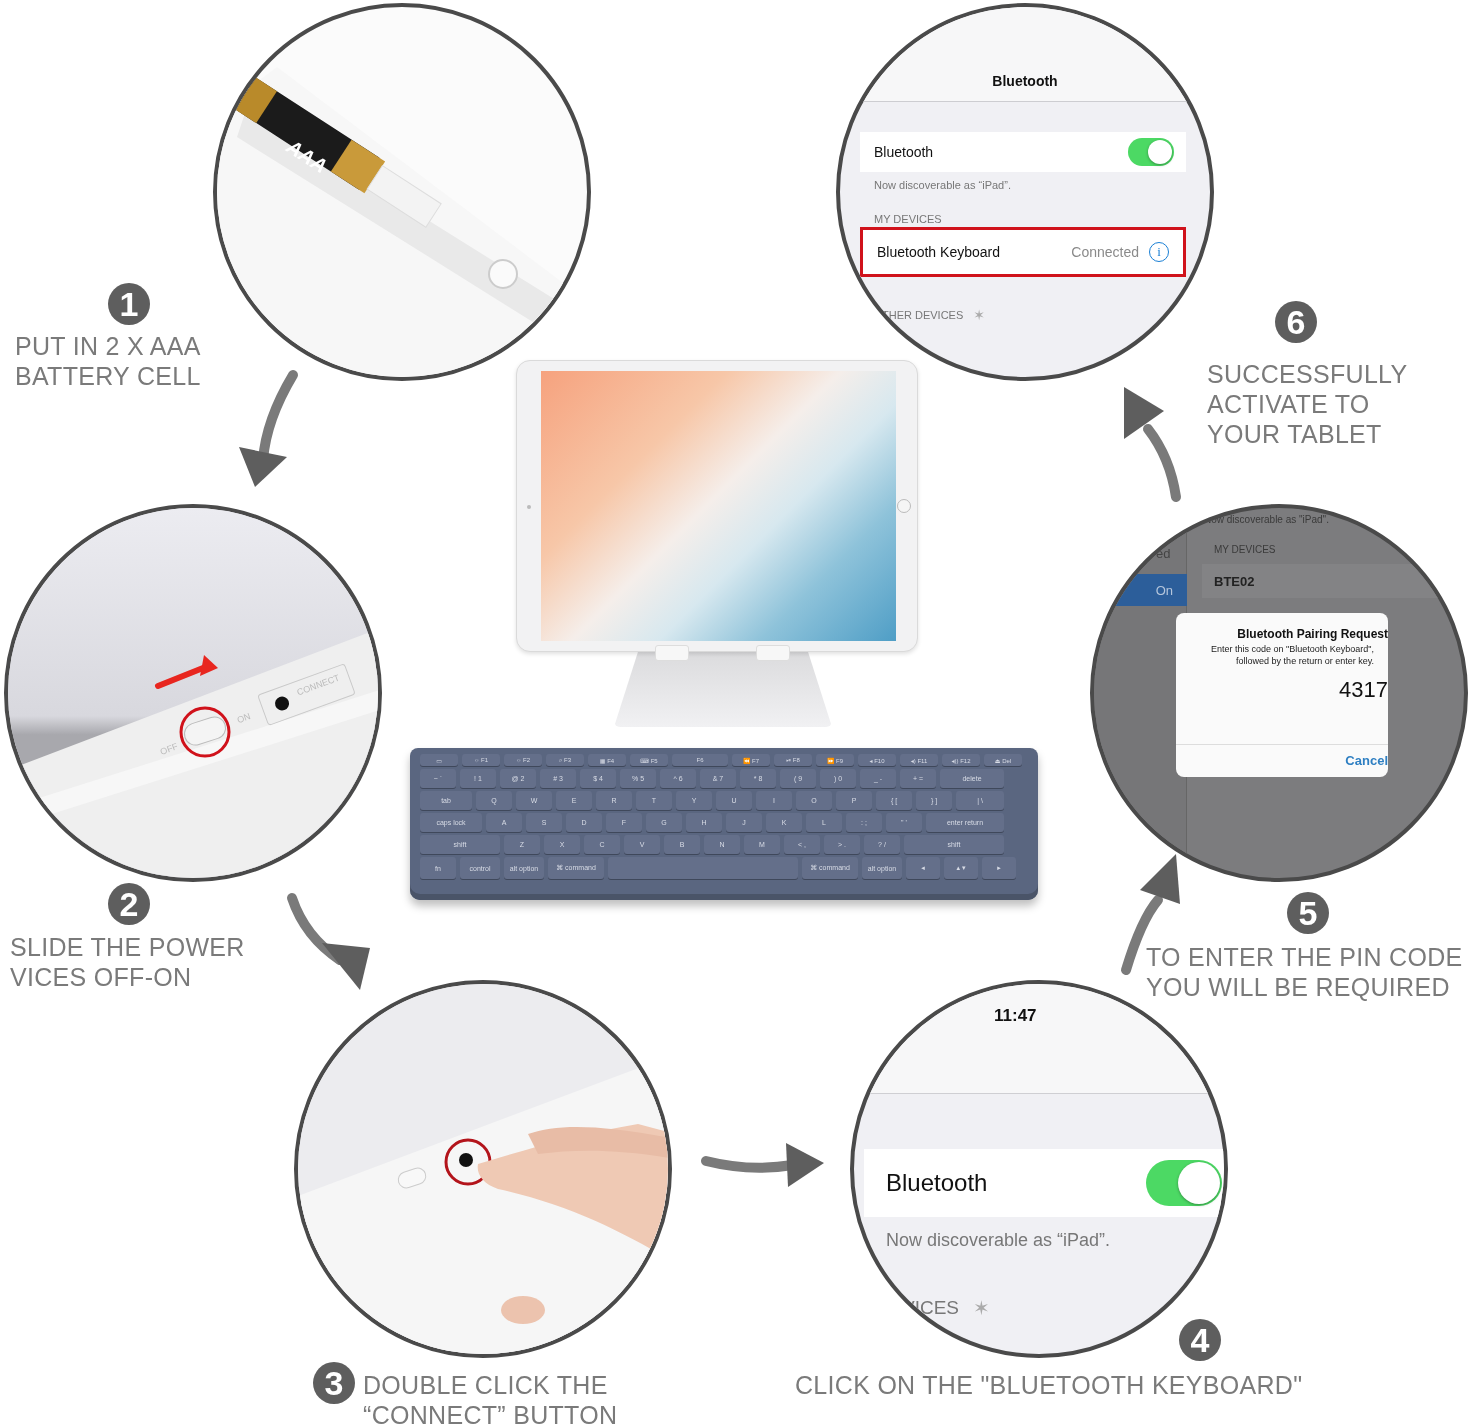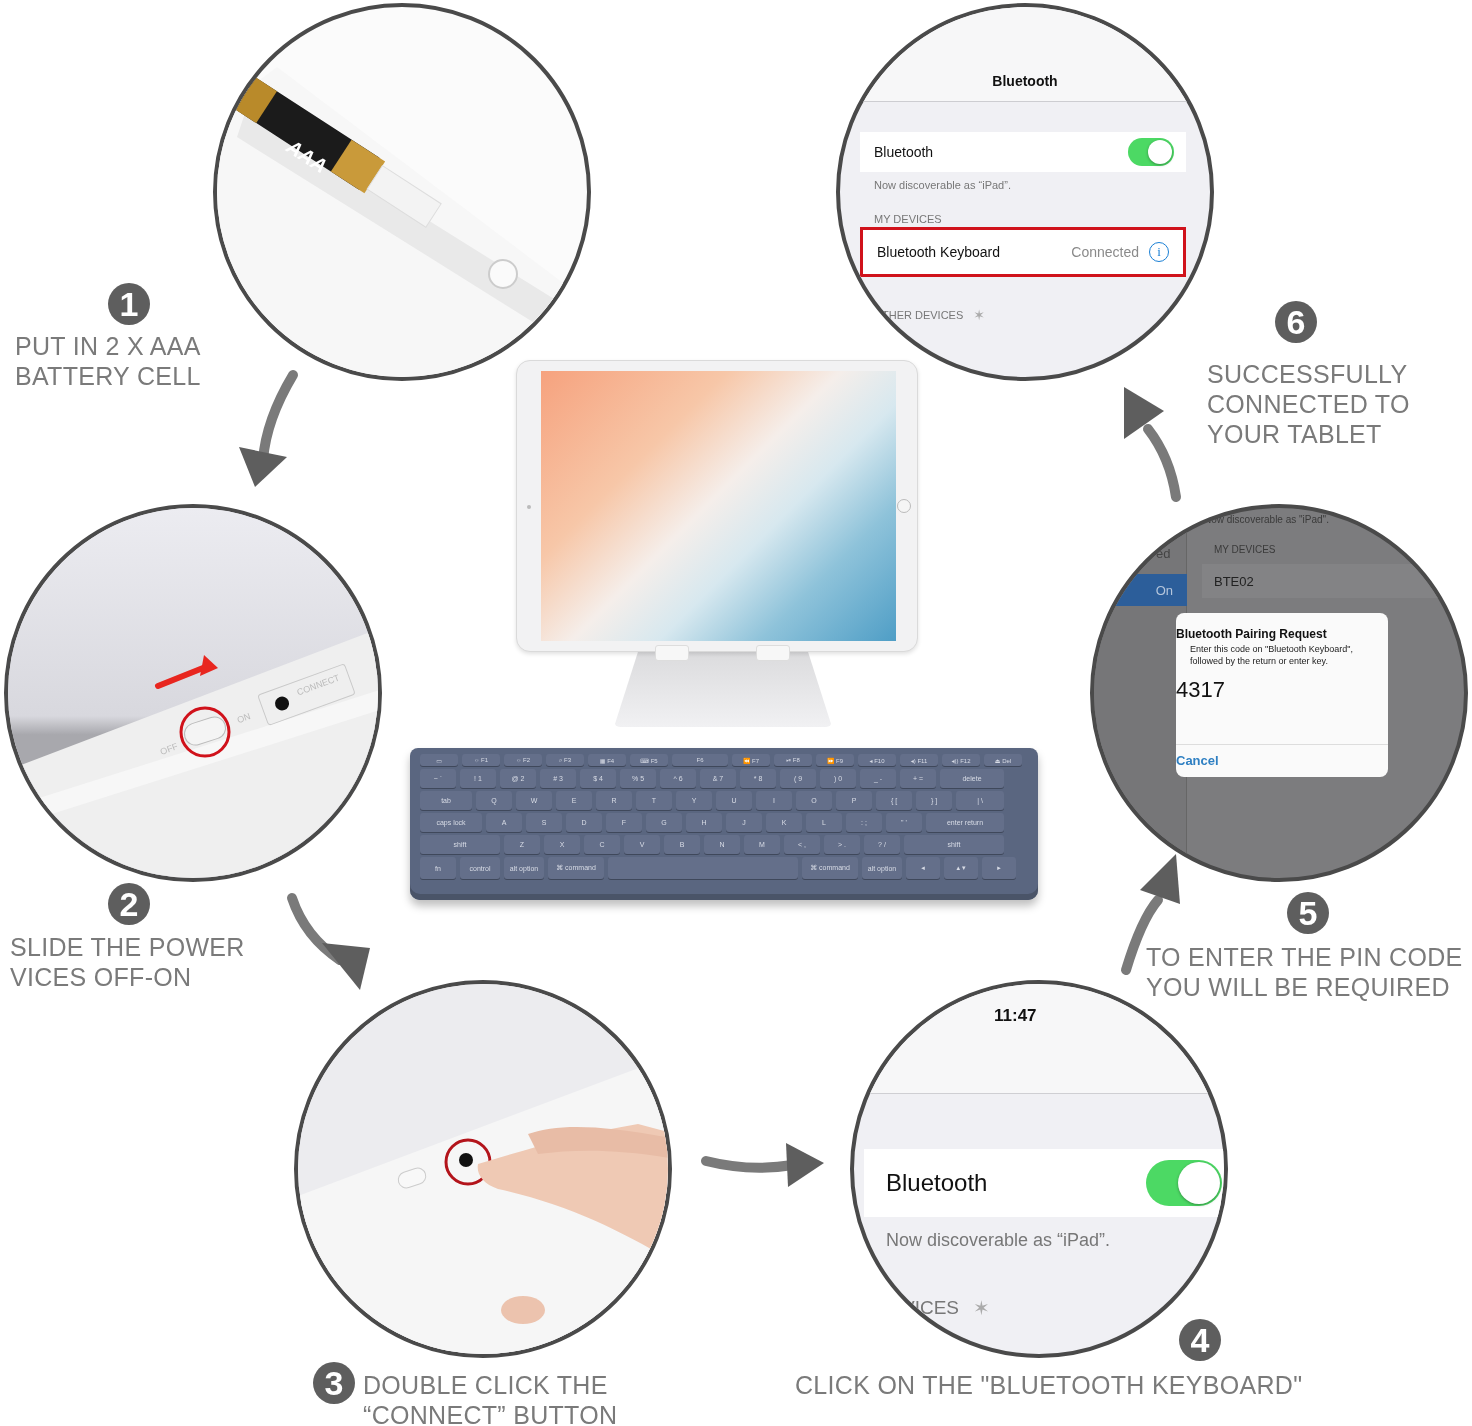--- a/index.html
+++ b/index.html
@@ -169,24 +169,24 @@
 </svg>
 
 <div class="circle" style="left:1090px; top:504px; width:378px; height:378px; background:#7c7c7e;">
   <div style="position:absolute; left:0; top:0; width:93px; height:378px; background:#767678; border-right:1px solid #666;"></div>
   <div style="position:absolute; left:62px; top:38px; font-size:13px; color:#444;">ed</div>
   <div style="position:absolute; left:0; top:66px; width:93px; height:32px; background:#2c5e9a; color:#b5c6dc; font-size:13px; display:flex; align-items:center; justify-content:flex-end; padding-right:14px;">
     <span>On</span>
   </div>
   <div class="muted" style="position:absolute; left:110px; top:6px; font-size:10px; color:#3a3a3a;">Now discoverable as "iPad".</div>
   <div style="position:absolute; left:120px; top:36px; font-size:10px; color:#3a3a3a;">MY DEVICES</div>
-  <div style="position:absolute; left:108px; top:56px; width:270px; height:34px; background:#838385; padding-left:12px; display:flex; align-items:center; font-weight:normal; font-size:13px; color:#222;">
+  <div style="position:absolute; left:108px; top:56px; width:270px; height:34px; background:#838385; padding-left:12px; display:flex; align-items:center; font-weight:bold; font-size:13px; color:#222;">
     <span>BTE02</span>
   </div>
-  <div style="position:absolute; left:82px; top:105px; width:212px; height:164px; background:#fafafa; border-radius:8px; text-align:left;">
+  <div style="position:absolute; left:82px; top:105px; width:212px; height:164px; background:#fafafa; border-radius:8px; text-align:right;">
     <div style="margin-top:14px; font-weight:bold; font-size:12px; color:#111;">Bluetooth Pairing Request</div>
     <div style="margin:2px 14px 0; font-size:9px; line-height:12px; color:#222;">Enter this code on "Bluetooth Keyboard", followed by the return or enter key.</div>
     <div style="margin-top:10px; font-size:22px; color:#111;">4317</div>
     <div style="position:absolute; left:0; right:0; top:131px; height:1px; background:#ddd;"></div>
     <div style="position:absolute; left:0; right:0; top:140px; font-weight:bold; font-size:13px; color:#2e7fc2;">Cancel</div>
   </div>
 </div>
 
 <div class="step-num" style="left:1287px; top:892px;">5</div>
 <div class="caption" style="left:1146px; top:942px;">
@@ -219,21 +219,21 @@
   </div>
   <div class="section-hdr" style="position:absolute; left:42px; top:300px; font-size:11px; display:flex; align-items:center; gap:10px;">
     <span>THER DEVICES</span>
     <span style="font-size:14px; color:#aaa;">✶</span>
   </div>
 </div>
 
 <div class="step-num" style="left:1275px; top:301px;">6</div>
 <div class="caption" style="left:1207px; top:359px;">
   <div>SUCCESSFULLY</div>
-  <div>CONNECTED TO</div>
+  <div>ACTIVATE TO</div>
   <div>YOUR TABLET</div>
 </div>
 
 <div style="position:absolute; left:614px; top:645px; width:218px; height:82px; background:linear-gradient(#d9d9db,#f1f1f3); clip-path:polygon(12% 0,88% 0,100% 100%,0 100%); border-radius:6px;"></div>
 <div style="position:absolute; left:516px; top:360px; width:402px; height:292px; background:#f2f2f3; border-radius:14px; border:1px solid #dadada; box-shadow:0 2px 4px rgba(0,0,0,0.12);">
   <div style="position:absolute; left:24px; top:10px; width:355px; height:270px; background:linear-gradient(135deg,#f6a27e 0%,#f7c7a8 30%,#f5eeea 48%,#d7e8ef 62%,#8fc3da 78%,#4f9ec6 100%);"></div>
   <div style="position:absolute; right:6px; top:138px; width:14px; height:14px; border-radius:50%; border:1px solid #bbb; background:#f5f5f5;"></div>
   <div style="position:absolute; left:10px; top:144px; width:4px; height:4px; border-radius:50%; background:#bbb;"></div>
 </div>
 <div style="position:absolute; left:655px; top:645px; width:34px; height:16px; background:#f7f7f7; border:1px solid #ddd; border-radius:3px;"></div>

